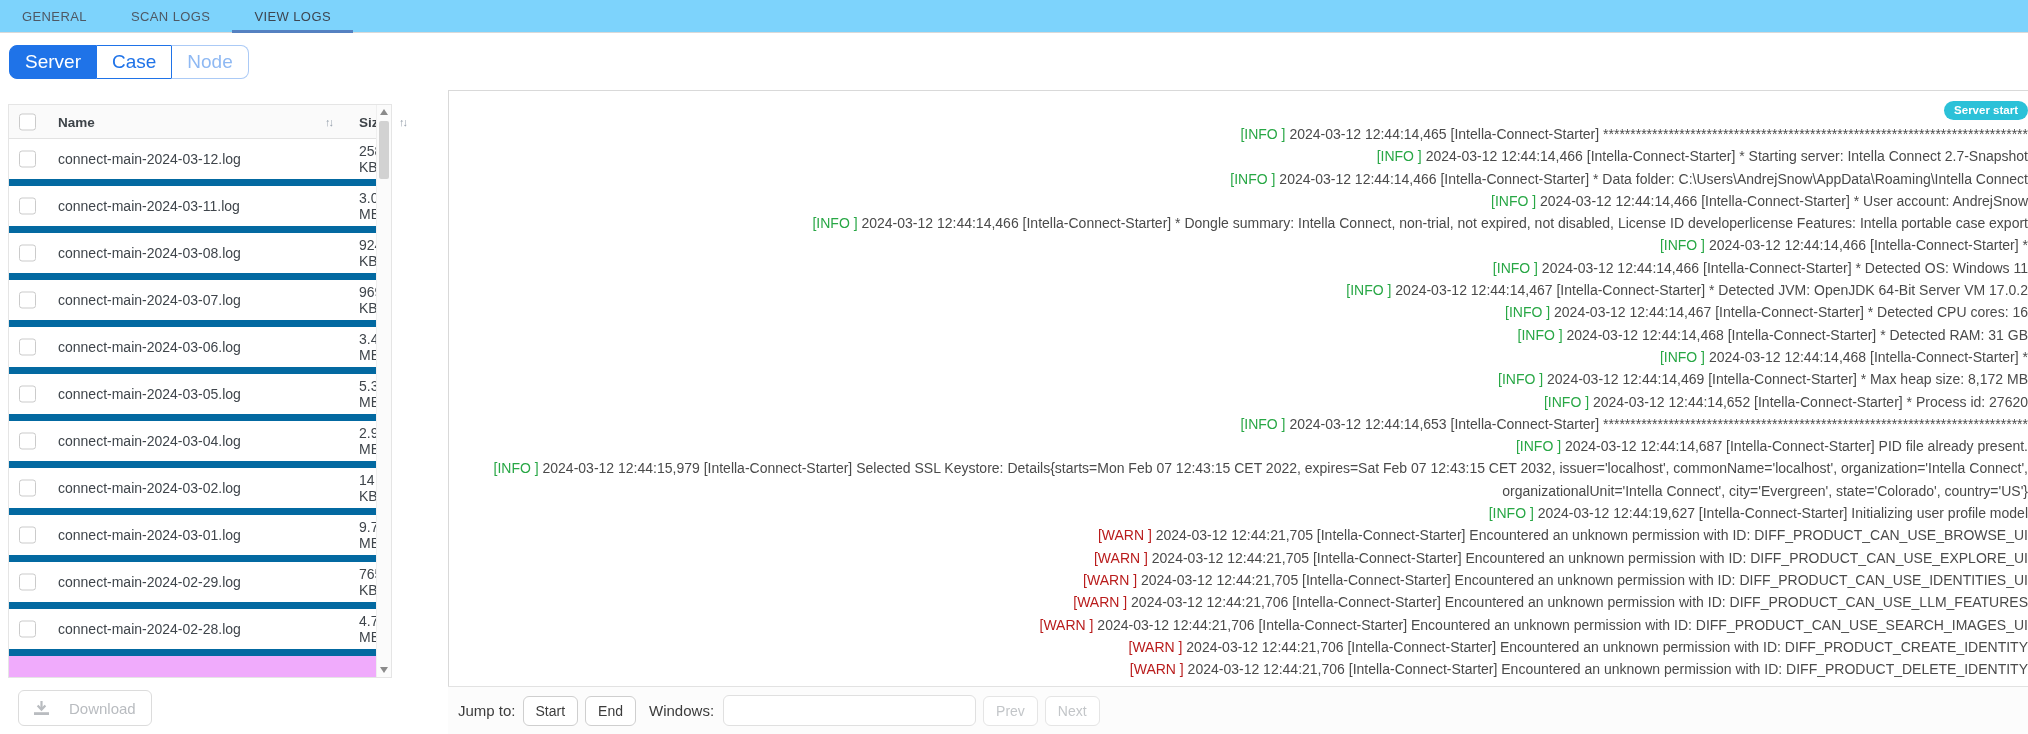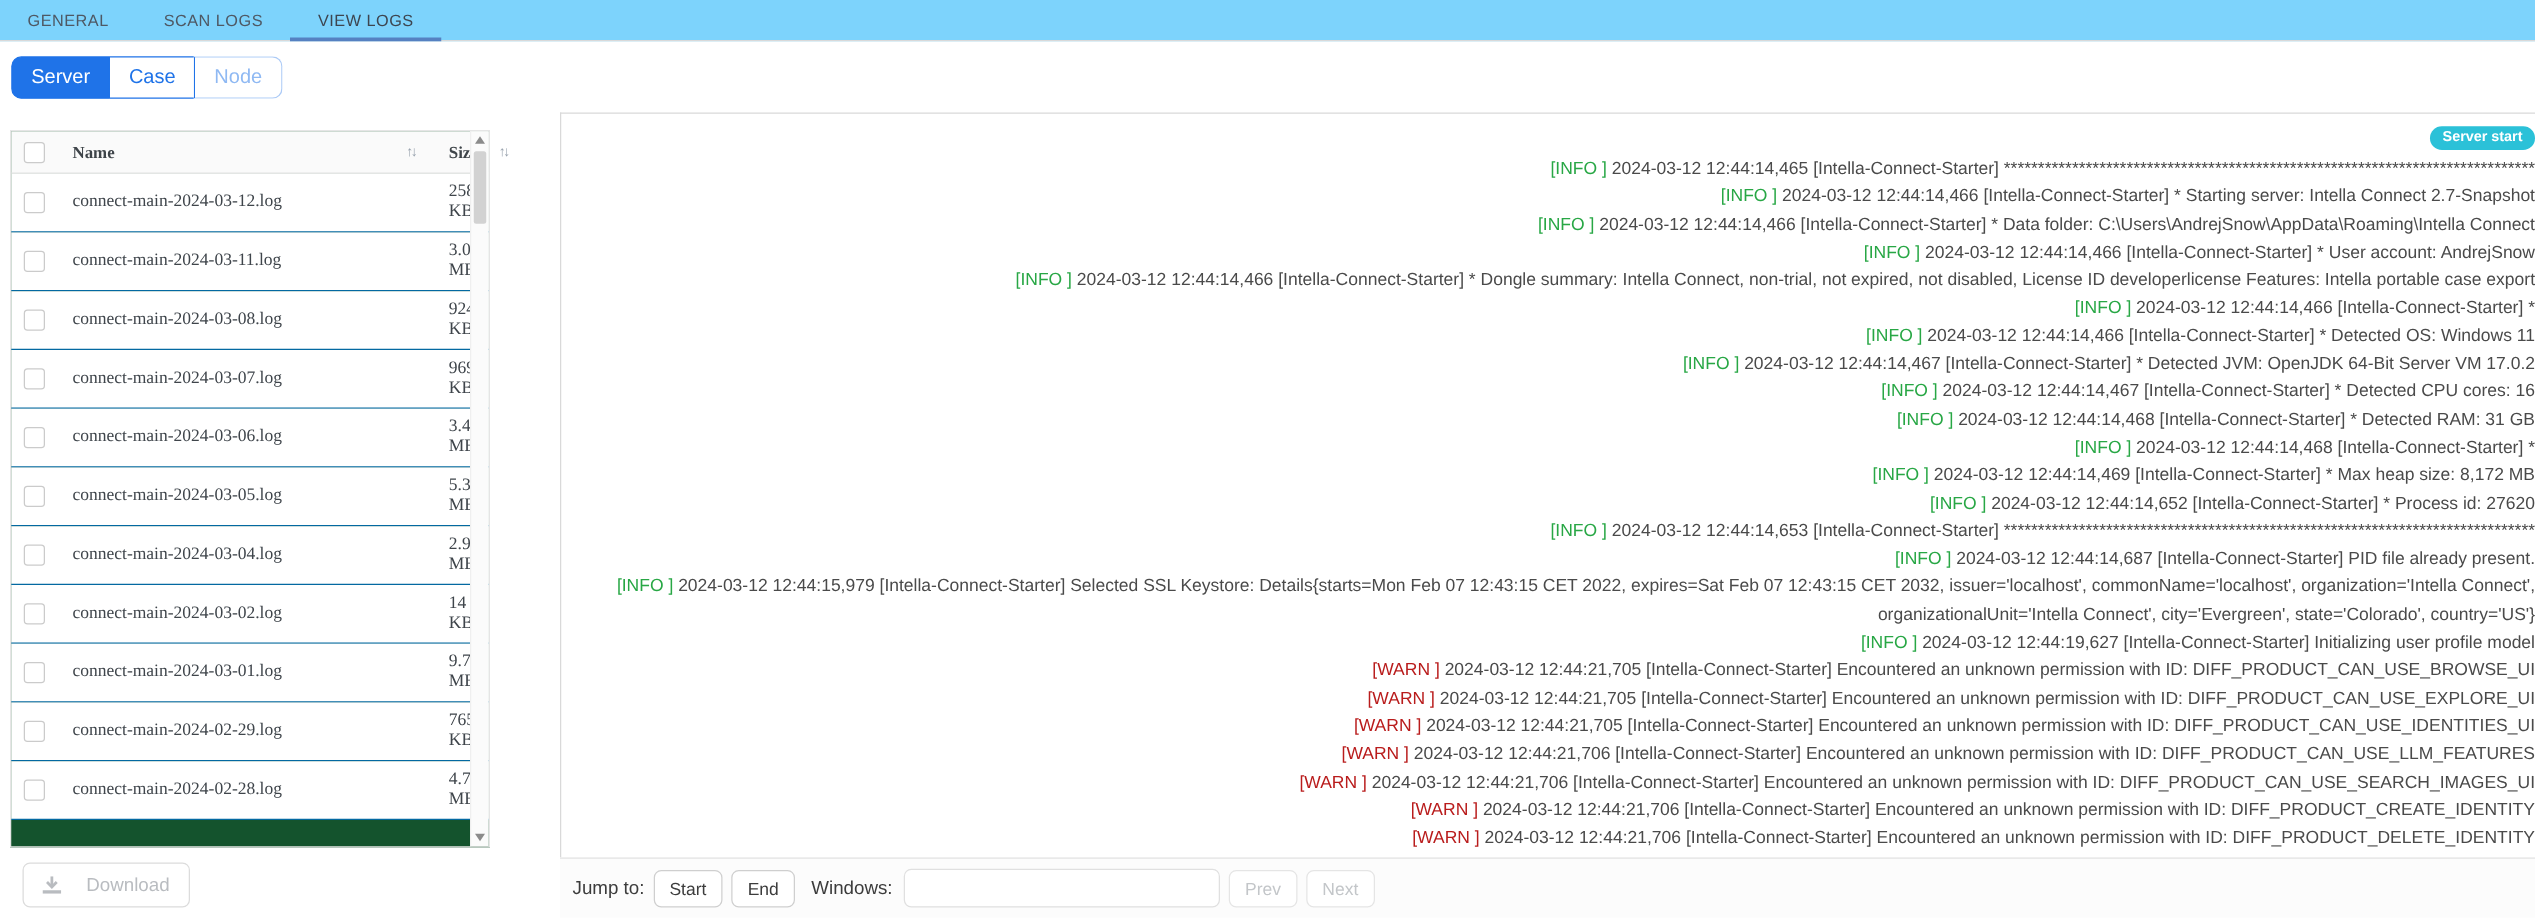--- a/index.html
+++ b/index.html
@@ -13,43 +13,43 @@
   .tabbar { position:absolute; left:0; top:0; right:0; height:33px;
     background:#7dd3fc; border-bottom:1px solid #d9d9d9; display:flex; }
   .tab { padding:0 22px; display:flex; align-items:center; font-size:13px;
     color:#4e5864; letter-spacing:.4px; cursor:pointer; position:relative; }
   .tab.active { color:#3d4550; }
   .tab.active::after { content:""; position:absolute; left:0; right:0; bottom:-1px;
     height:3px; background:#5581c1; }
 
   
   .seg { position:absolute; left:9px; top:45px; height:34px; display:inline-flex;
-    font-size:16px; }
+    font-size:19px; }
   .seg .opt { display:flex; align-items:center; padding:0 15px; cursor:pointer;
     border:1px solid #1f73e8; background:#fff; }
   .seg .opt.selected { background:#1f73e8; color:#fff; border-radius:8px 0 0 8px; }
   .seg .opt.available { color:#1f73e8; border-left:none; border-right:none; }
   .seg .opt.disabled { color:#8fb9f3; border:1px solid #abcaf6;
     border-left:1px solid #1f73e8; border-radius:0 8px 8px 0; }
 
   
   .filepanel { position:absolute; left:8px; top:104px; width:384px; height:574px;
-    border:1px solid #e5e5e5; background:#14532d;font-family:Liberation Serif, serif; }
+    border:1px solid #e5e5e5; background:#f0abfc; }
   .fheader { height:34px; background:#fafafa; border-bottom:1px solid #e2e2e2;
     position:relative; font-size:13.5px; font-weight:bold; color:#3e4449; }
   .cb { position:absolute; left:10px; top:50%; transform:translateY(-50%);
     width:17px; height:17px; border:1px solid #cbcbcb; border-radius:3px;
     background:#fff; cursor:pointer; }
   .col-name { position:absolute; left:49px; top:50%; transform:translateY(-50%); }
   .sorticon { position:absolute; top:50%; transform:translateY(-50%);
     font-size:11px; color:#96a0ac; letter-spacing:-2px; cursor:pointer; font-weight:normal; }
   .sort1 { left:316px; }
   .col-size { position:absolute; left:350px; top:50%; transform:translateY(-50%); }
   .sort2 { left:390px; }
-  .frow { height:47px; border-bottom:1px solid #0369a1; position:relative;
+  .frow { height:47px; border-bottom:7px solid #0369a1; position:relative;
     font-size:14px; color:#3f454b; background:#fff; cursor:pointer; }
 
   .fscroll { position:absolute; top:0; right:0; width:15px; height:100%;
     background:#fbfbfb; border-left:1px solid #efefef; }
   .fs-up, .fs-down { position:absolute; left:3px; width:0; height:0;
     border-left:4.5px solid transparent; border-right:4.5px solid transparent; cursor:pointer; }
   .fs-up   { top:4px;    border-bottom:6px solid #8b8b8b; }
   .fs-down { bottom:4px; border-top:6px solid #8b8b8b; }
   .fs-thumb { position:absolute; top:16px; left:2px; width:10px; height:58px;
     background:#d2d2d2; border-radius:2px; cursor:grab; }

